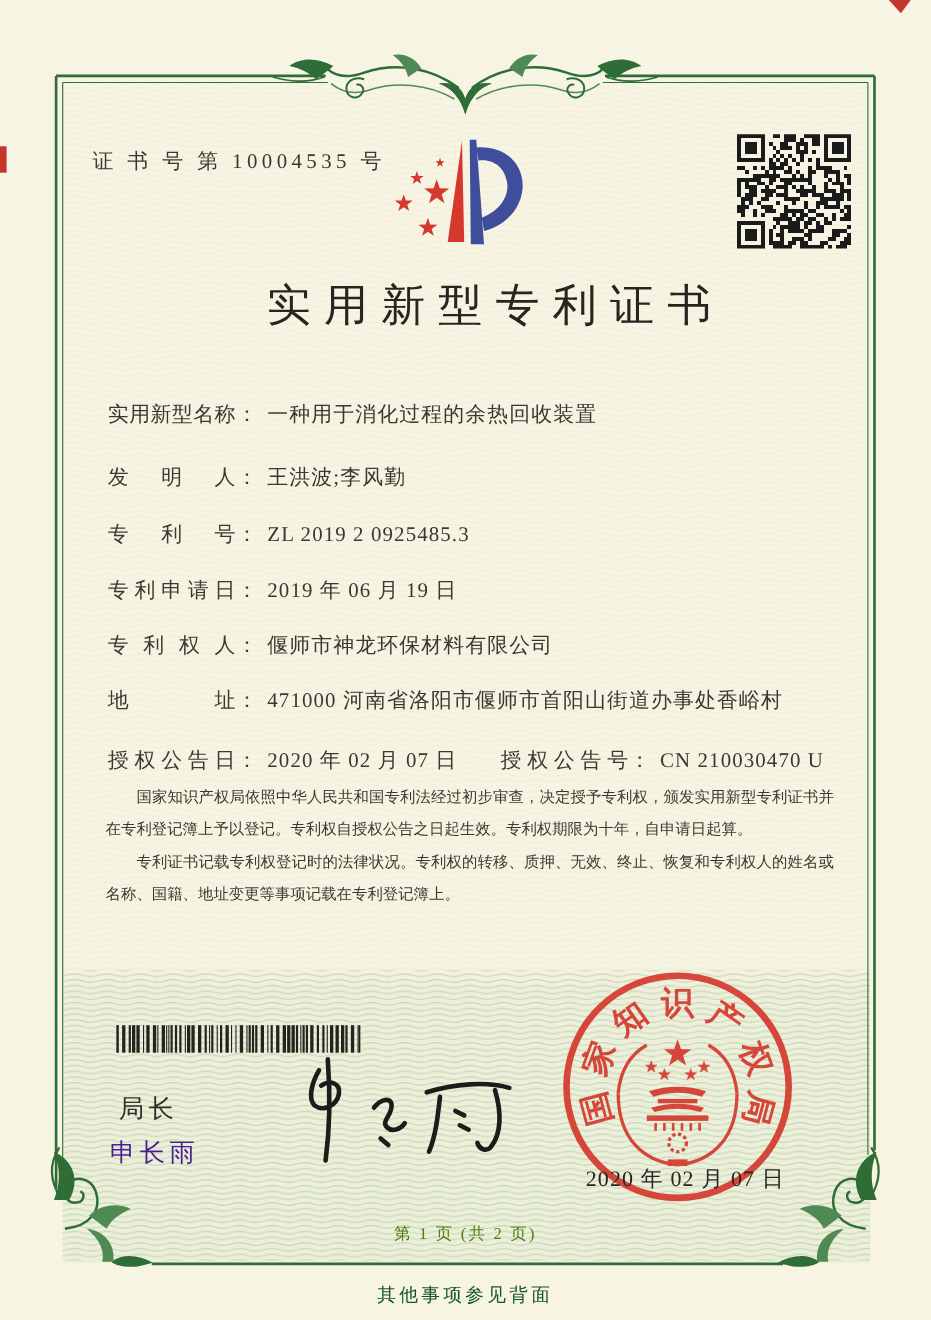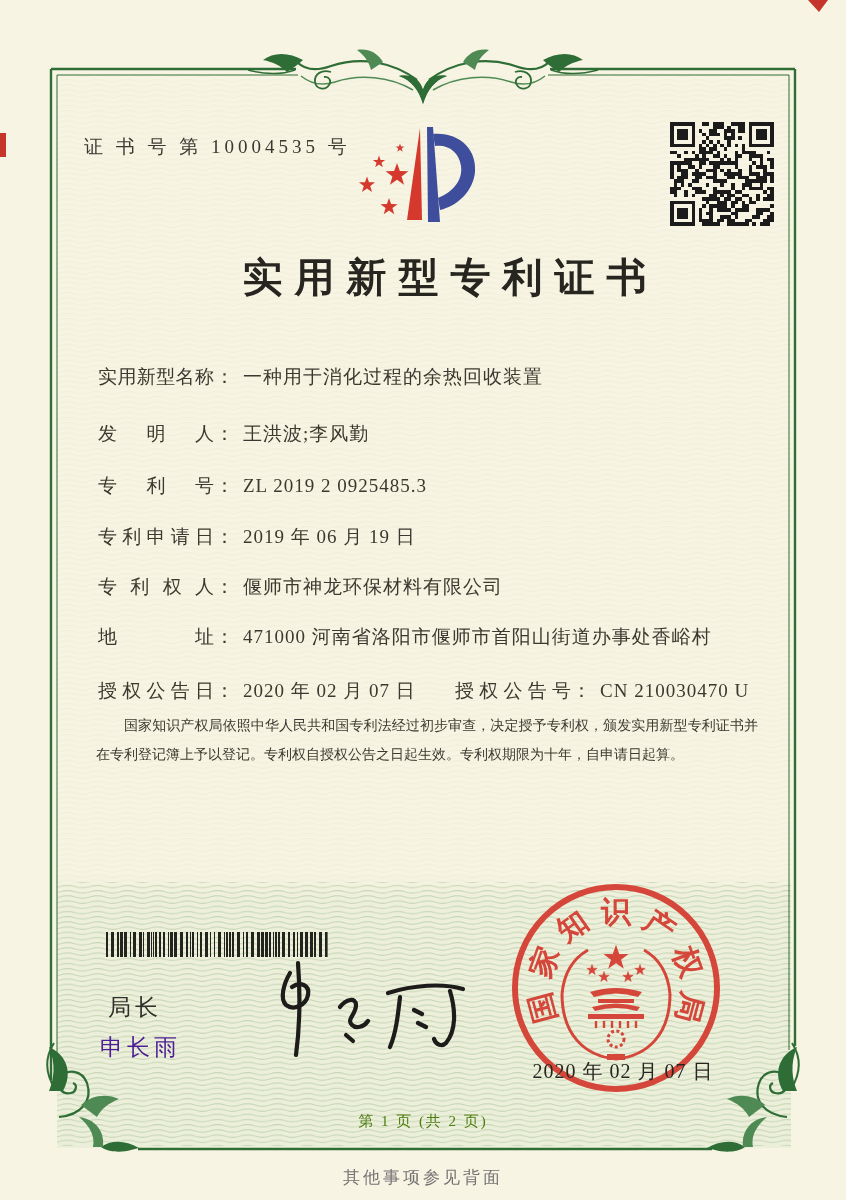--- a/index.html
+++ b/index.html
@@ -9,41 +9,41 @@
     font-family:"Liberation Serif","DejaVu Serif",serif;
     color:#37352e;
     position:relative;
     overflow:hidden;
   }
   .abs{position:absolute;}
   svg{display:block;}
   
   .cert-no{top:134px;left:84px;font-size:19px;letter-spacing:4px;color:#3a3831;}
   
-  .title{top:250px;left:0;right:0;text-align:center;font-size:40px;font-weight:700;
+  .title{top:250px;left:0;right:0;text-align:center;font-size:40px;font-weight:400;
          letter-spacing:12px;text-indent:12px;color:#26251f;padding-left:43px;}
   
   .row{left:98px;font-size:19px;white-space:nowrap;color:#3b392f;}
   .flabel{display:inline-block;width:116px;text-align:justify;text-align-last:justify;}
   .fcolon{margin-left:1px;}
   .fval{margin-left:9px;letter-spacing:1px;}
   .grant2{position:absolute;left:357px;top:0;white-space:nowrap;}
   
   .paras{top:711px;left:96px;width:662px;font-size:14px;line-height:29.4px;
          text-align:justify;color:#3b392f;}
   .paras p{margin:0;text-indent:2em;}
   
   .officer-title{top:992px;left:108px;font-size:23px;letter-spacing:4px;color:#2f2e28;}
   .officer-name{top:1032px;left:100px;font-size:23px;letter-spacing:4px;color:#4c1d95;}
   
   .seal-date{top:1058px;left:518px;width:210px;text-align:center;font-size:20px;
              letter-spacing:1px;color:#262520;z-index:5;}
   
   .page-num{top:1112px;left:0;right:0;text-align:center;font-size:15px;letter-spacing:2px;color:#4d7c0f;}
-  .back-note{top:1166px;left:0;right:0;text-align:center;font-size:17px;letter-spacing:3px;color:#737373;}
+  .back-note{top:1166px;left:0;right:0;text-align:center;font-size:17px;letter-spacing:3px;color:#14532d;}
   
   .mark-left{top:133px;left:0;width:6px;height:24px;background:#c5352b;}
   .mark-top{top:0;left:808px;width:20px;height:12px;background:#c5352b;
             clip-path:polygon(0 0,100% 0,55% 100%);}
   .z2{z-index:2;}
 </style>
 </head>
 <body>
 
 <svg width="0" height="0" style="position:absolute" aria-hidden="true">
@@ -493,20 +493,21 @@
   <span>
     <span class="flabel">授权公告日</span><span class="fcolon">：</span><span class="fval">2020 年 02 月 07 日</span>
   </span>
   <span class="grant2">
     <span class="flabel">授权公告号</span><span class="fcolon">：</span><span class="fval">CN 210030470 U</span>
   </span>
 </div>
 
 <div class="abs paras z2">
   <p>国家知识产权局依照中华人民共和国专利法经过初步审查，决定授予专利权，颁发实用新型专利证书并在专利登记簿上予以登记。专利权自授权公告之日起生效。专利权期限为十年，自申请日起算。</p>
+  <p>专利证书记载专利权登记时的法律状况。专利权的转移、质押、无效、终止、恢复和专利权人的姓名或名称、国籍、地址变更等事项记载在专利登记簿上。</p>
 </div>
 
 <svg class="abs z2" id="barcode" style="top:931px;left:104px" width="230" height="28" viewBox="0 0 230 28">
     <rect x="2" y="1" width="2" height="25" fill="#24241f"></rect>
     <rect x="7" y="1" width="3" height="25" fill="#24241f"></rect>
     <rect x="13" y="1" width="2" height="25" fill="#24241f"></rect>
     <rect x="16" y="1" width="3" height="25" fill="#24241f"></rect>
     <rect x="20" y="1" width="3" height="25" fill="#24241f"></rect>
     <rect x="26" y="1" width="1" height="25" fill="#24241f"></rect>
     <rect x="29" y="1" width="3" height="25" fill="#24241f"></rect>

